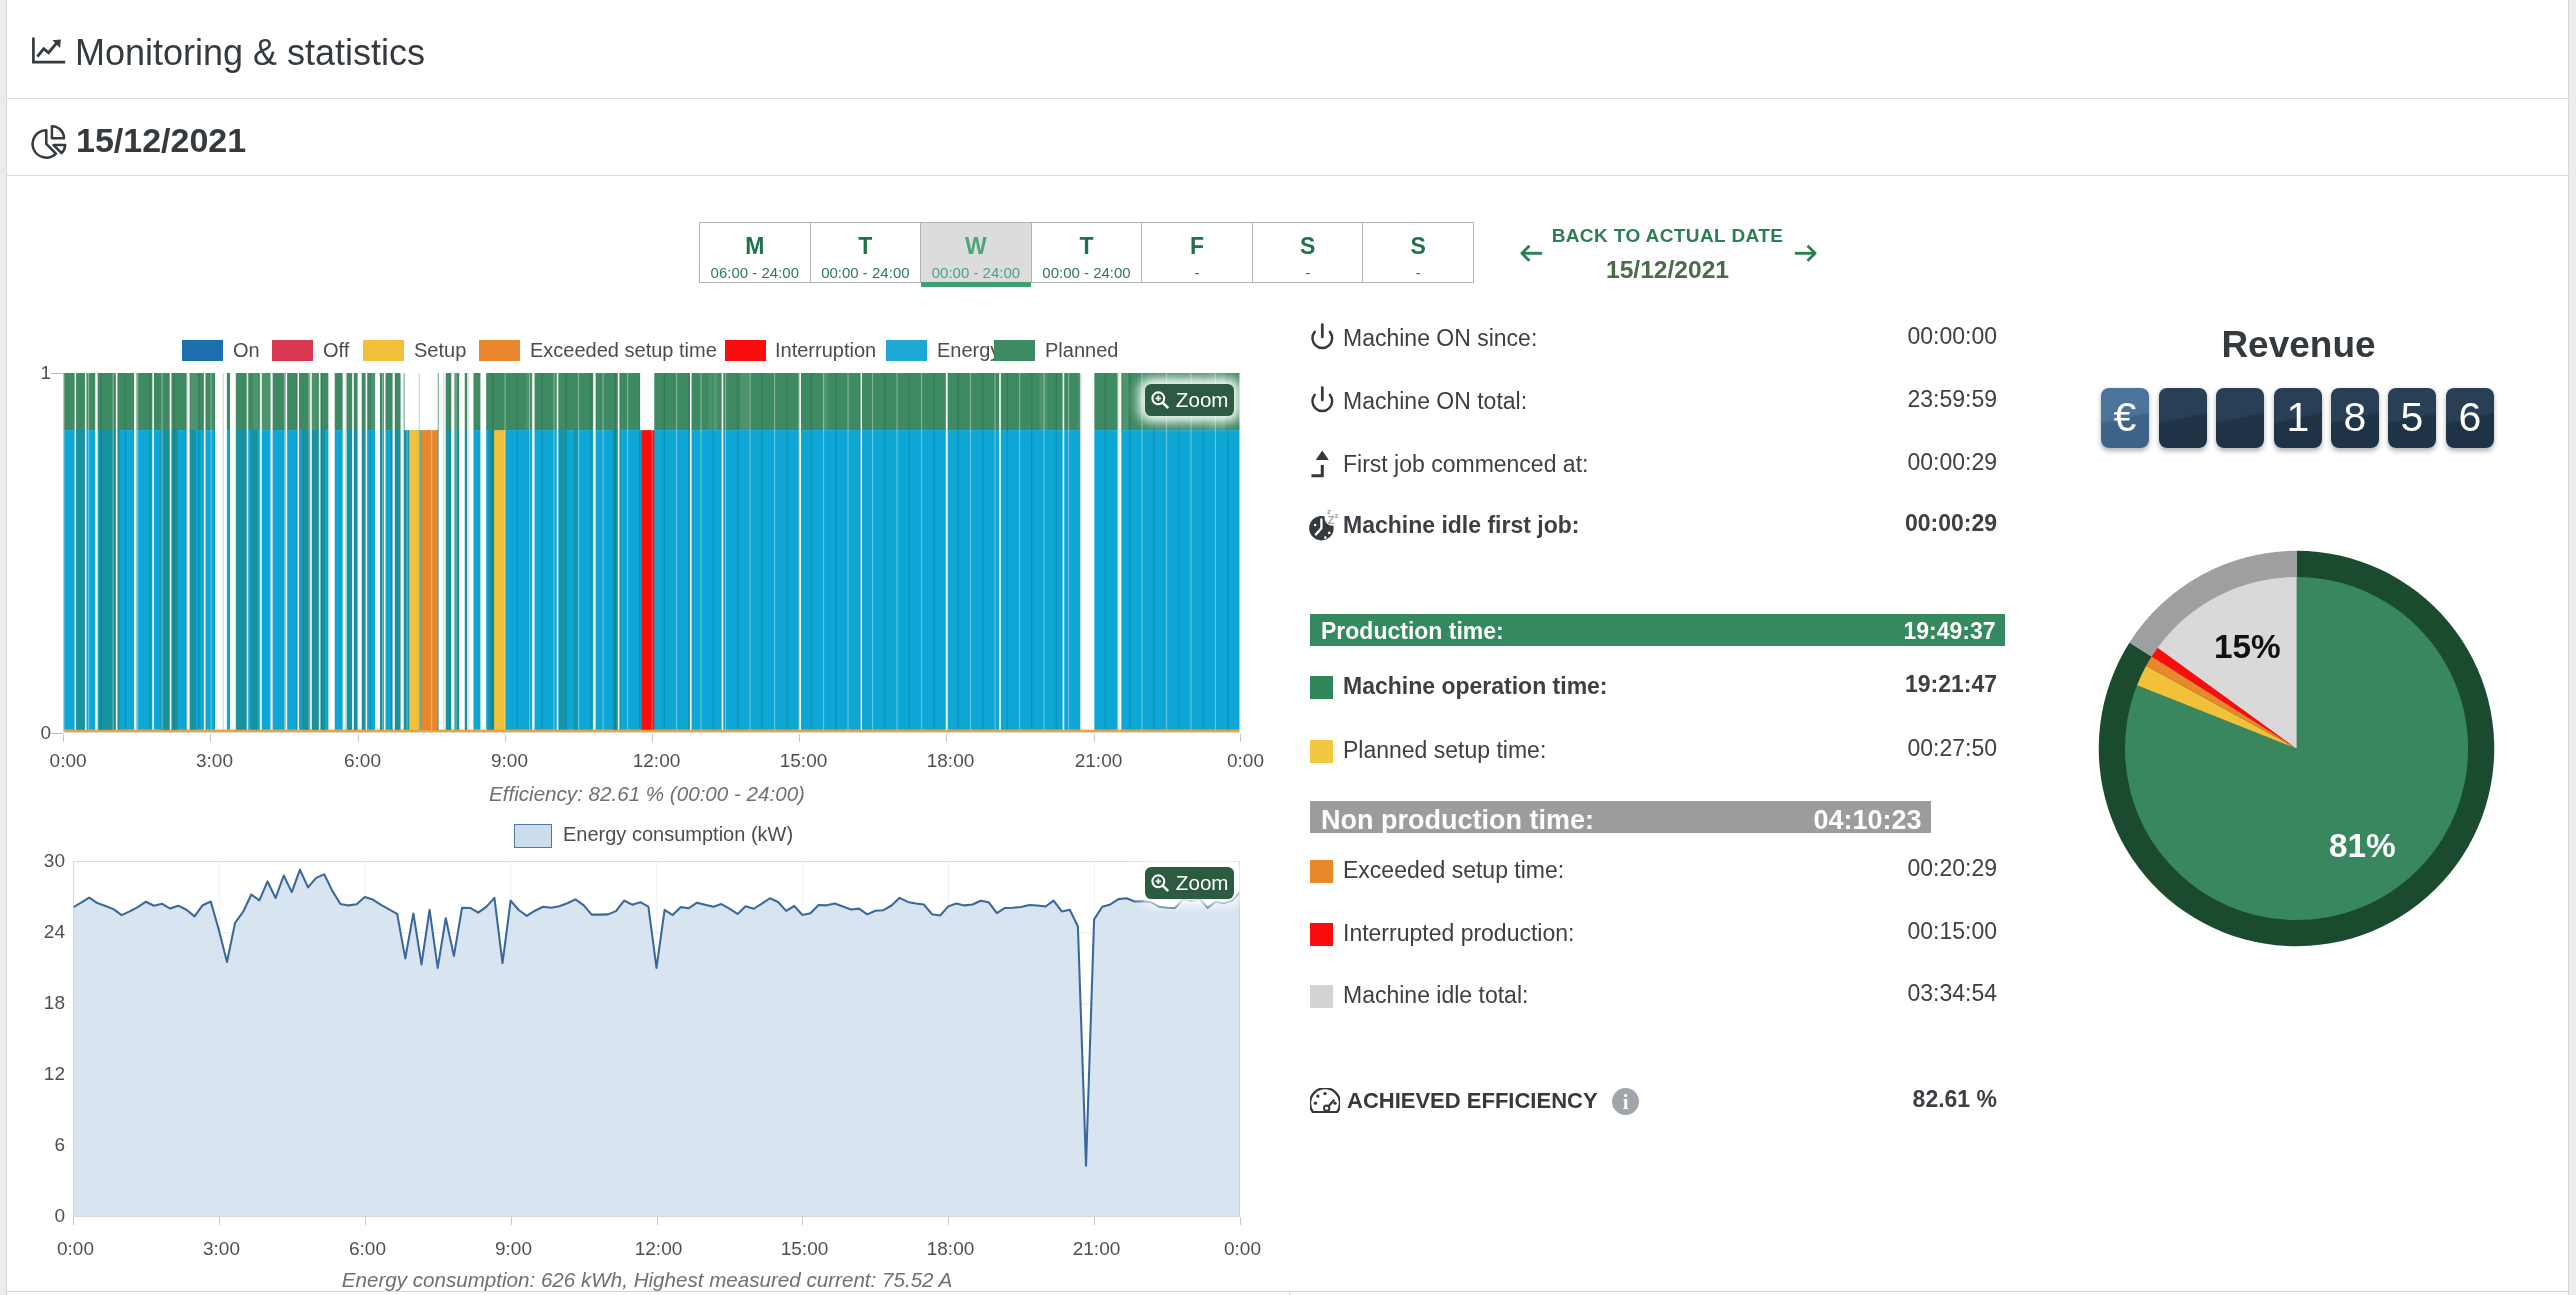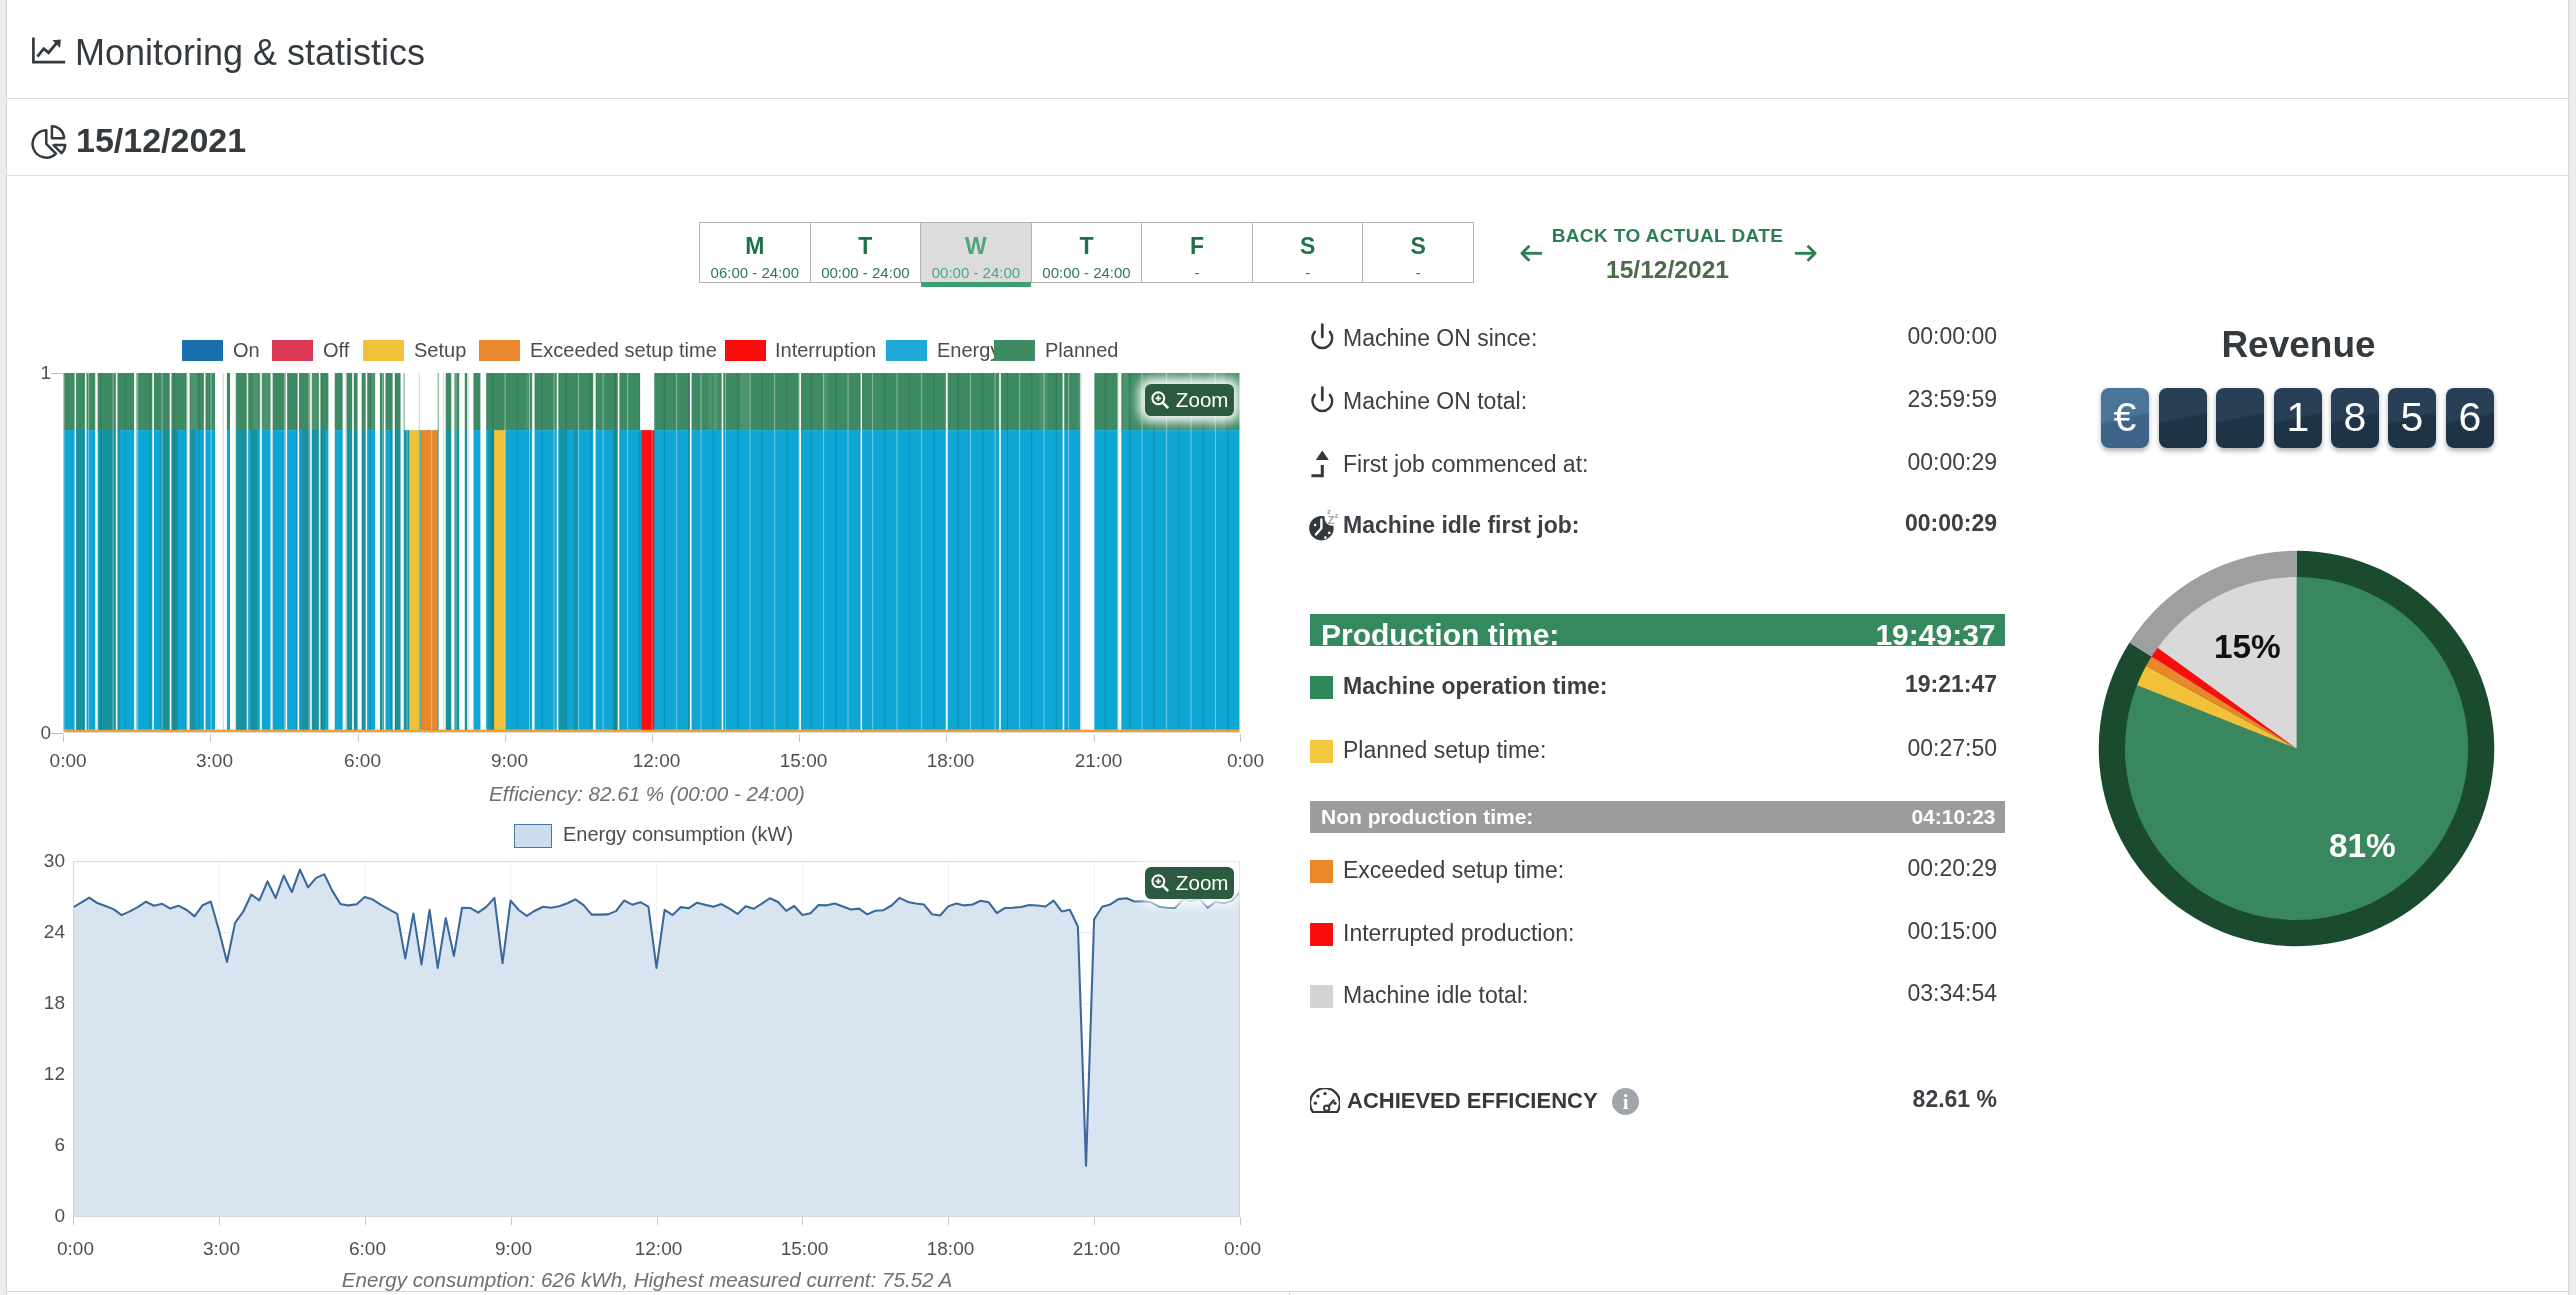--- a/index.html
+++ b/index.html
@@ -426,35 +426,35 @@
         <g fill="#9aa0a5" font-family="Liberation Sans,sans-serif" font-weight="bold">
           <text x="24" y="11" font-size="10">z</text>
           <text x="25" y="24" font-size="14">Z</text>
           <text x="34" y="16" font-size="9">z</text>
         </g>
       </svg>
   <div class="rowlab abs" style="left:33px;top:1.6px;font-weight:bold;">Machine idle first job:</div>
   <div class="rowval" style="font-weight:bold;">00:00:29</div>
 </div>
 
-<div class="abs" style="left:1310px;top:614px;width:695px;height:32px;background:#35895e;color:#fff;font-weight:bold;font-size:30px;">
+<div class="abs" style="left:1310px;top:614px;width:695px;height:32px;background:#35895e;color:#fff;font-weight:bold;font-size:23px;">
       <span style="position:absolute;left:11px;top:4px;">Production time:</span>
       <span style="position:absolute;right:9.5px;top:4px;">19:49:37</span>
     </div>
 <div class="mrow" style="top:671px;">
   <div class="sq" style="background:#2e8659;"></div>
   <div class="rowlab abs" style="left:33px;top:1.6px;font-weight:bold;">Machine operation time:</div>
   <div class="rowval" style="font-weight:bold;">19:21:47</div>
 </div>
 <div class="mrow" style="top:735px;">
   <div class="sq" style="background:#f3c73f;"></div>
   <div class="rowlab abs" style="left:33px;top:1.6px;">Planned setup time:</div>
   <div class="rowval">00:27:50</div>
 </div>
-<div class="abs" style="left:1310px;top:801px;width:695px;height:32px;background:#9c9c9c;color:#fff;font-weight:bold;font-size:21px;">
+<div class="abs" style="left:1310px;top:801px;width:621px;height:32px;background:#9c9c9c;color:#fff;font-weight:bold;font-size:27px;">
       <span style="position:absolute;left:11px;top:4px;">Non production time:</span>
       <span style="position:absolute;right:9.5px;top:4px;">04:10:23</span>
     </div>
 <div class="mrow" style="top:855px;">
   <div class="sq" style="background:#e8882b;"></div>
   <div class="rowlab abs" style="left:33px;top:1.6px;">Exceeded setup time:</div>
   <div class="rowval">00:20:29</div>
 </div>
 <div class="mrow" style="top:918px;">
   <div class="sq" style="background:#fc0d0d;"></div>

